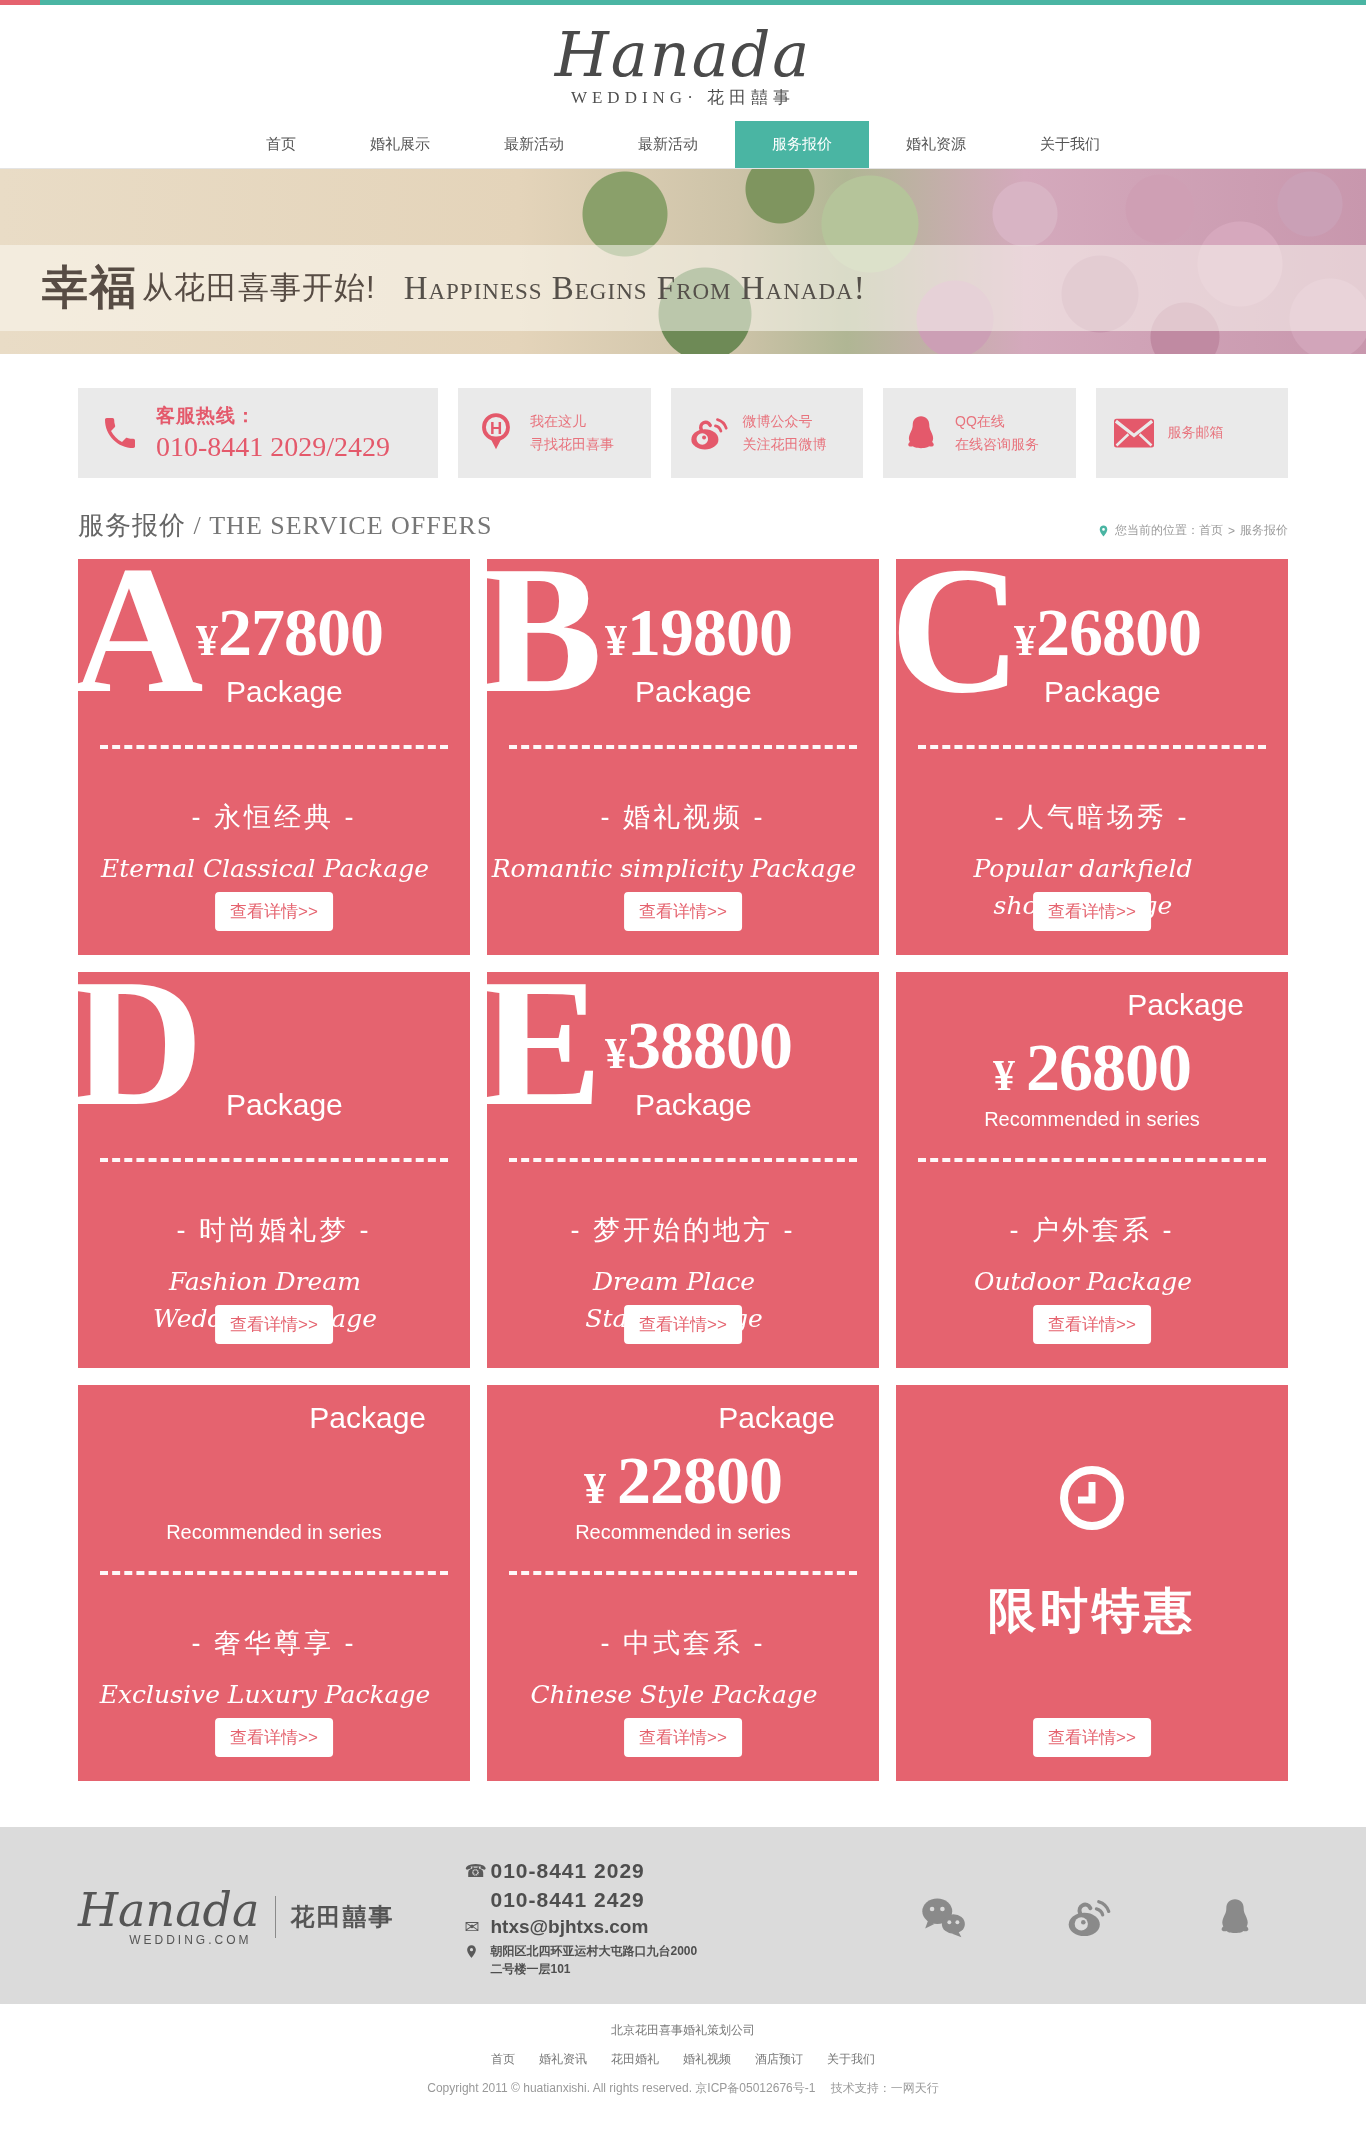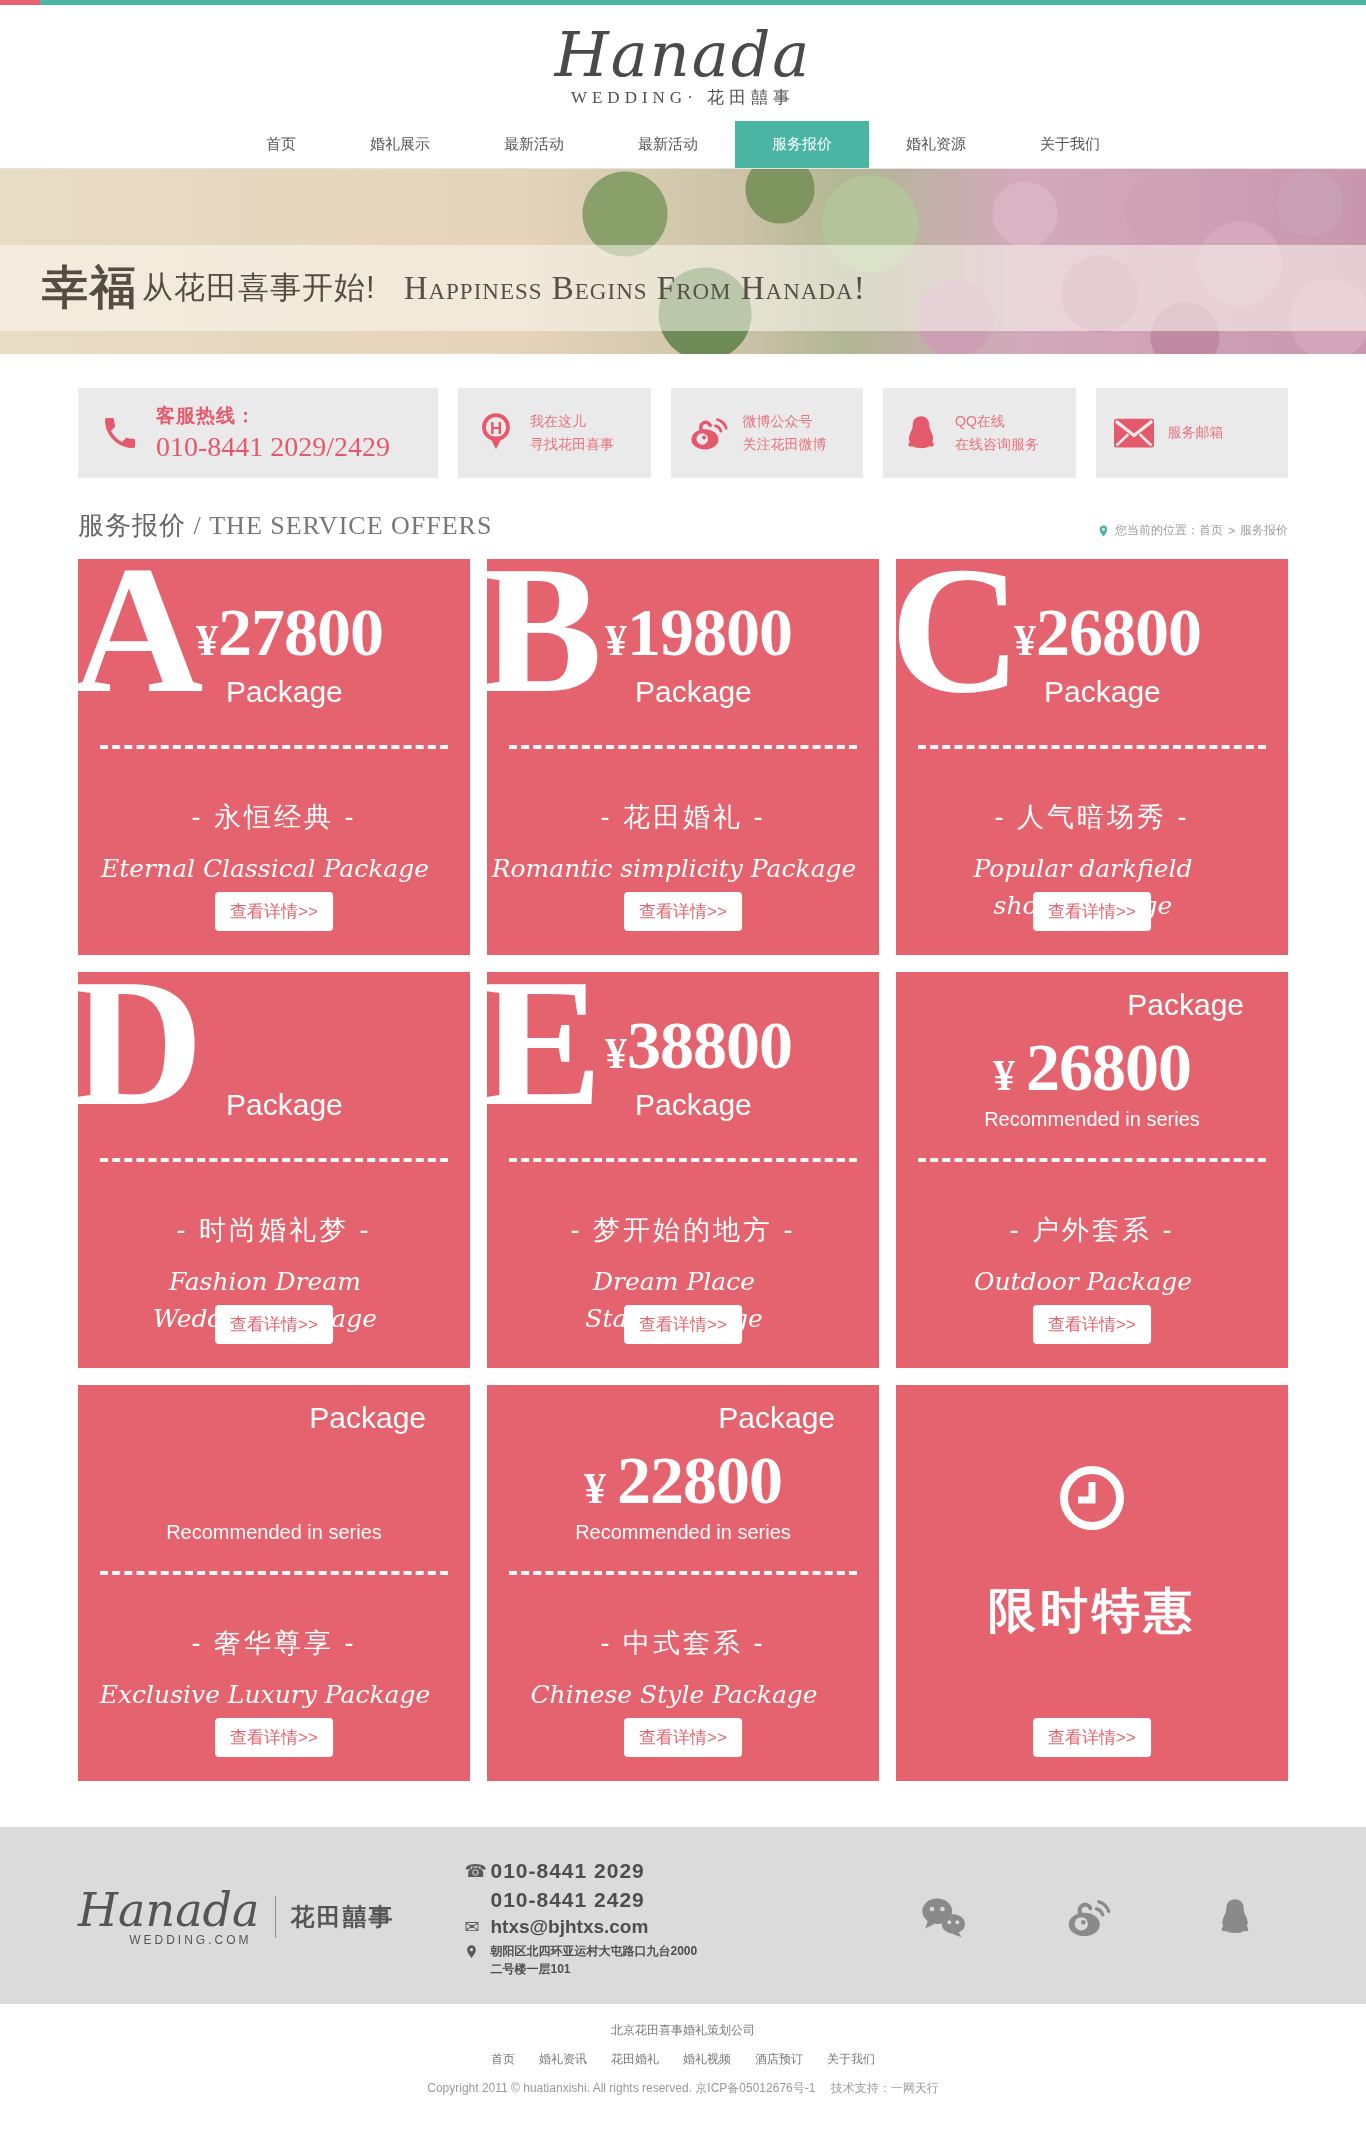--- a/index.html
+++ b/index.html
@@ -216,21 +216,21 @@
       <div class="dash"></div>
       <div class="name-zh">- 永恒经典 -</div>
       <div class="name-en">Eternal Classical Package</div>
       <button class="detail-btn">查看详情&gt;&gt;</button>
     </div>
     <div class="card letter">
       <div class="letter">B</div>
       <div class="price-row"><span class="currency">¥</span><span class="price">19800</span></div>
       <div class="pkg-label">Package</div>
       <div class="dash"></div>
-      <div class="name-zh">- 花田婚礼 -</div>
+      <div class="name-zh">- 婚礼视频 -</div>
       <div class="name-en">Romantic simplicity Package</div>
       <button class="detail-btn">查看详情&gt;&gt;</button>
     </div>
     <div class="card letter">
       <div class="letter">C</div>
       <div class="price-row"><span class="currency">¥</span><span class="price">26800</span></div>
       <div class="pkg-label">Package</div>
       <div class="dash"></div>
       <div class="name-zh">- 人气暗场秀 -</div>
       <div class="name-en">Popular darkfield<br>show Package</div>

